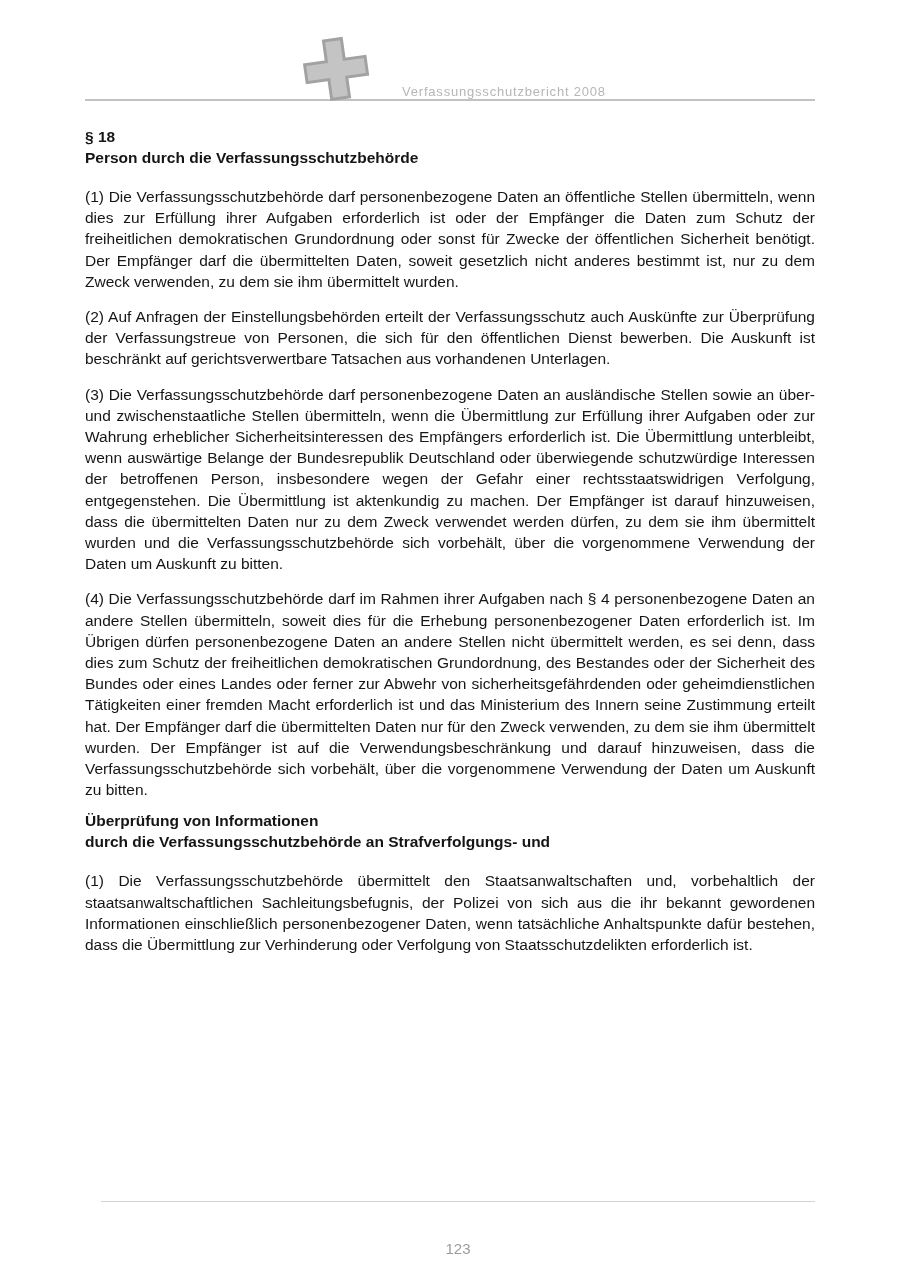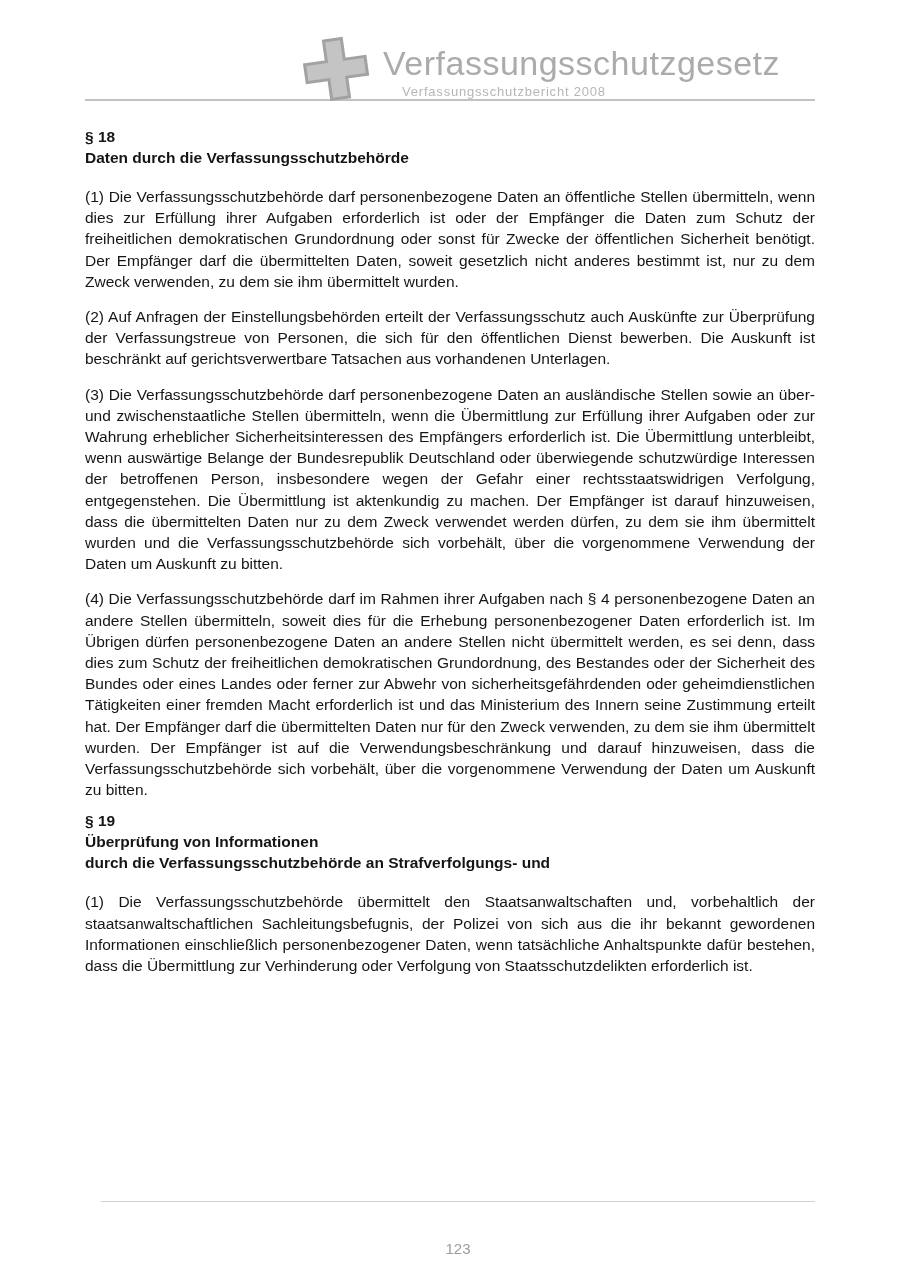--- a/index.html
+++ b/index.html
@@ -106,41 +106,39 @@
     <span class="header-logo">
       <svg width="72" height="66" viewBox="0 0 72 66" xmlns="http://www.w3.org/2000/svg">
         <g transform="rotate(-8 36 33)">
           <rect x="26" y="2" width="21" height="62" fill="#a2a2a2"></rect>
           <rect x="4" y="23" width="64" height="21" fill="#a2a2a2"></rect>
           <rect x="29" y="5" width="15" height="56" fill="#c4c4c4"></rect>
           <rect x="7" y="26" width="58" height="15" fill="#c4c4c4"></rect>
         </g>
       </svg>
     </span>
-    <div class="header-title">Verfassungsschutzgesetz</div>
     <div class="header-subtitle">Verfassungsschutzbericht 2008</div>
     <div class="header-rule"></div>
   </header>
 
   <main class="doc-main">
 
     <section class="section">
       <div class="section-heading">
         <div>§ 18</div>
-        <div>Daten durch die Verfassungsschutzbehörde</div>
+        <div>Person durch die Verfassungsschutzbehörde</div>
       </div>
       <p class="para">(1) Die Verfassungsschutzbehörde darf personenbezogene Daten an öffentliche Stellen übermitteln, wenn dies zur Erfüllung ihrer Aufgaben erforderlich ist oder der Empfänger die Daten zum Schutz der freiheitlichen demokratischen Grundordnung oder sonst für Zwecke der öffentlichen Sicherheit benötigt. Der Empfänger darf die übermittelten Daten, soweit gesetzlich nicht anderes bestimmt ist, nur zu dem Zweck verwenden, zu dem sie ihm übermittelt wurden.</p>
       <p class="para">(2) Auf Anfragen der Einstellungsbehörden erteilt der Verfassungsschutz auch Auskünfte zur Überprüfung der Verfassungstreue von Personen, die sich für den öffentlichen Dienst bewerben. Die Auskunft ist beschränkt auf gerichtsverwertbare Tatsachen aus vorhandenen Unterlagen.</p>
       <p class="para">(3) Die Verfassungsschutzbehörde darf personenbezogene Daten an ausländische Stellen sowie an über- und zwischenstaatliche Stellen übermitteln, wenn die Übermittlung zur Erfüllung ihrer Aufgaben oder zur Wahrung erheblicher Sicherheitsinteressen des Empfängers erforderlich ist. Die Übermittlung unterbleibt, wenn auswärtige Belange der Bundesrepublik Deutschland oder überwiegende schutzwürdige Interessen der betroffenen Person, insbesondere wegen der Gefahr einer rechtsstaatswidrigen Verfolgung, entgegenstehen. Die Übermittlung ist aktenkundig zu machen. Der Empfänger ist darauf hinzuweisen, dass die übermittelten Daten nur zu dem Zweck verwendet werden dürfen, zu dem sie ihm übermittelt wurden und die Verfassungsschutzbehörde sich vorbehält, über die vorgenommene Verwendung der Daten um Auskunft zu bitten.</p>
       <p class="para">(4) Die Verfassungsschutzbehörde darf im Rahmen ihrer Aufgaben nach § 4 personenbezogene Daten an andere Stellen übermitteln, soweit dies für die Erhebung personenbezogener Daten erforderlich ist. Im Übrigen dürfen personenbezogene Daten an andere Stellen nicht übermittelt werden, es sei denn, dass dies zum Schutz der freiheitlichen demokratischen Grundordnung, des Bestandes oder der Sicherheit des Bundes oder eines Landes oder ferner zur Abwehr von sicherheitsgefährdenden oder geheimdienstlichen Tätigkeiten einer fremden Macht erforderlich ist und das Ministerium des Innern seine Zustimmung erteilt hat. Der Empfänger darf die übermittelten Daten nur für den Zweck verwenden, zu dem sie ihm übermittelt wurden. Der Empfänger ist auf die Verwendungsbeschränkung und darauf hinzuweisen, dass die Verfassungsschutzbehörde sich vorbehält, über die vorgenommene Verwendung der Daten um Auskunft zu bitten.</p>
     </section>
 
     <section class="section">
       <div class="section-heading">
-        <div>§ 19</div>
         <div>Überprüfung von Informationen</div>
         <div>durch die Verfassungsschutzbehörde an Strafverfolgungs- und</div>
       </div>
       <p class="para">(1) Die Verfassungsschutzbehörde übermittelt den Staatsanwaltschaften und, vorbehaltlich der staatsanwaltschaftlichen Sachleitungsbefugnis, der Polizei von sich aus die ihr bekannt gewordenen Informationen einschließlich personenbezogener Daten, wenn tatsächliche Anhaltspunkte dafür bestehen, dass die Übermittlung zur Verhinderung oder Verfolgung von Staatsschutzdelikten erforderlich ist.</p>
     </section>
 
   </main>
 
   <footer class="doc-footer">
     <div class="footer-rule"></div>

